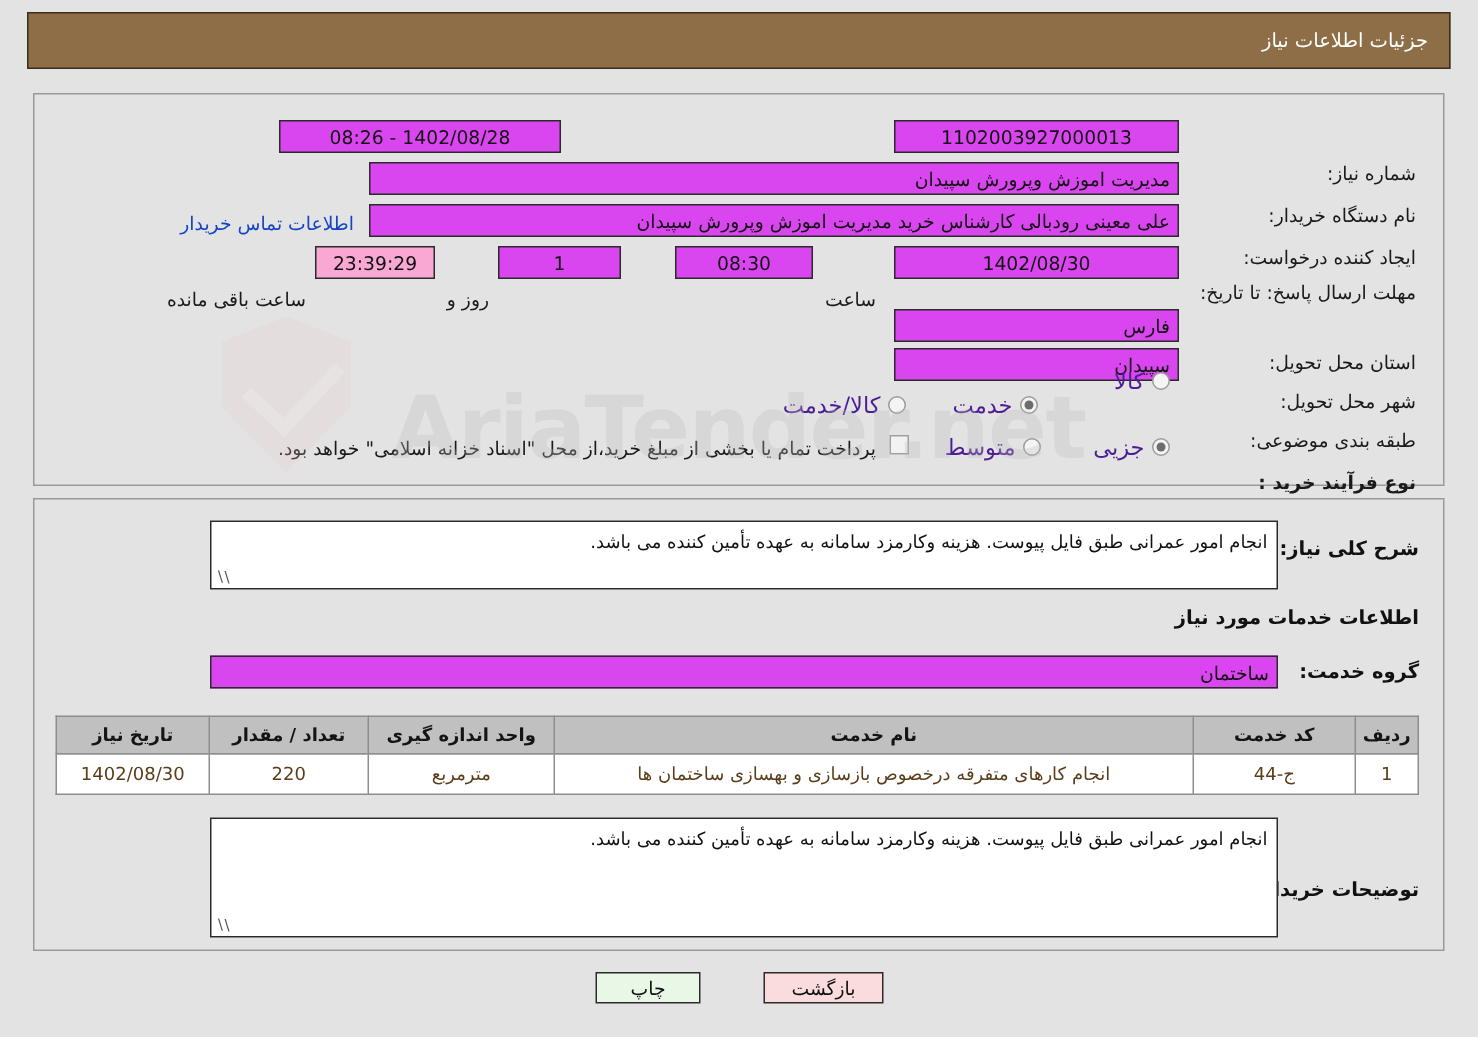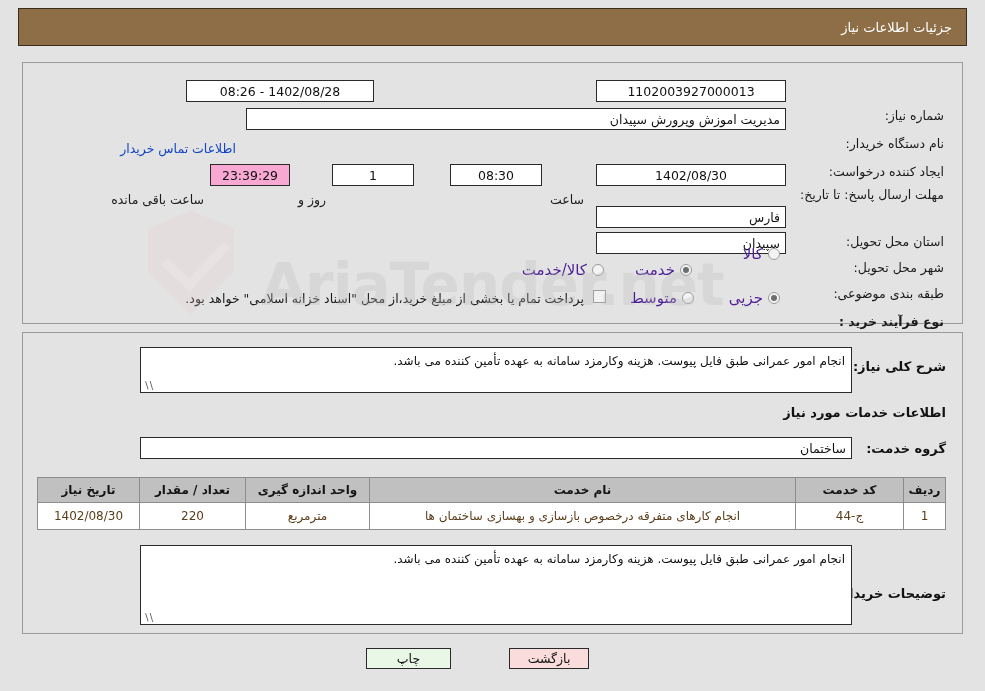--- a/index.html
+++ b/index.html
@@ -48,21 +48,21 @@
   .lbl {
     position: absolute;
     font-size: 12.5px;
     color: #1a1a1a;
     white-space: nowrap;
     text-align: right;
     margin-top: 23px;
   }
   .fld {
     position: absolute;
-    background: #ffffff;
+    background: #d946ef;
     border: 1px solid #2a2a2a;
     box-sizing: border-box;
     font-size: 12.5px;
     color: #111111;
     display: flex;
     align-items: center;
     padding: 0 5px;
     overflow: hidden;
     white-space: nowrap;
   }
@@ -250,20 +250,21 @@
   <div class="lbl" style="top:22px; right:18px; width:150px;">شماره نیاز:</div>
   <div class="fld center" style="top:17px; right:176px; width:190px; height:22px;">1102003927000013</div>
 
   <div class="lbl" style="top:22px; right:400px; width:175px;">تاریخ و ساعت اعلان عمومی:</div>
   <div class="fld center" style="top:17px; right:588px; width:188px; height:22px;">1402/08/28 - 08:26</div>
 
   <div class="lbl" style="top:50px; right:18px; width:150px;">نام دستگاه خریدار:</div>
   <div class="fld right" style="top:45px; right:176px; width:540px; height:22px;">مدیریت اموزش وپرورش سپیدان</div>
 
   <div class="lbl" style="top:78px; right:18px; width:150px;">ایجاد کننده درخواست:</div>
+  <div class="fld right" style="top:73px; right:176px; width:540px; height:22px;">علی معینی رودبالی کارشناس خرید مدیریت اموزش وپرورش سپیدان</div>
   <div class="linktext" style="top:78px; right:726px;">اطلاعات تماس خریدار</div>
 
   <div class="lbl" style="top:100px; right:18px; width:150px; white-space:normal; line-height:1.45;">مهلت ارسال پاسخ: تا تاریخ:</div>
   <div class="fld center" style="top:101px; right:176px; width:190px; height:22px;">1402/08/30</div>
   <div class="lbl" style="top:106px; right:378px;">ساعت</div>
   <div class="fld center" style="top:101px; right:420px; width:92px; height:22px;">08:30</div>
   <div class="fld center" style="top:101px; right:548px; width:82px; height:22px;">1</div>
   <div class="lbl" style="top:106px; right:636px;">روز و</div>
   <div class="fld cream center" style="top:101px; right:672px; width:80px; height:22px;">23:39:29</div>
   <div class="lbl" style="top:106px; right:758px;">ساعت باقی مانده</div>
@@ -350,14 +351,14 @@
     </tbody>
   </table>
 
   <div class="bold-lbl" style="top:253px; right:16px;">توضیحات خریدار:</div>
   <div class="ta" style="top:212px; right:110px; width:712px; height:80px;">
     <span>انجام امور عمرانی طبق فایل پیوست. هزینه وکارمزد سامانه به عهده تأمین کننده می باشد.</span>
     <span class="grip">∖</span>
   </div>
 </div>
 
-<div class="btn btn-print" style="top:648px; right:534px; width:85px;">چاپ</div>
+<div class="btn btn-print" style="top:648px; right:518px; width:70px;">چاپ</div>
 <div class="btn btn-back" style="top:648px; right:396px; width:80px;">بازگشت</div>
 
 </body></html>

